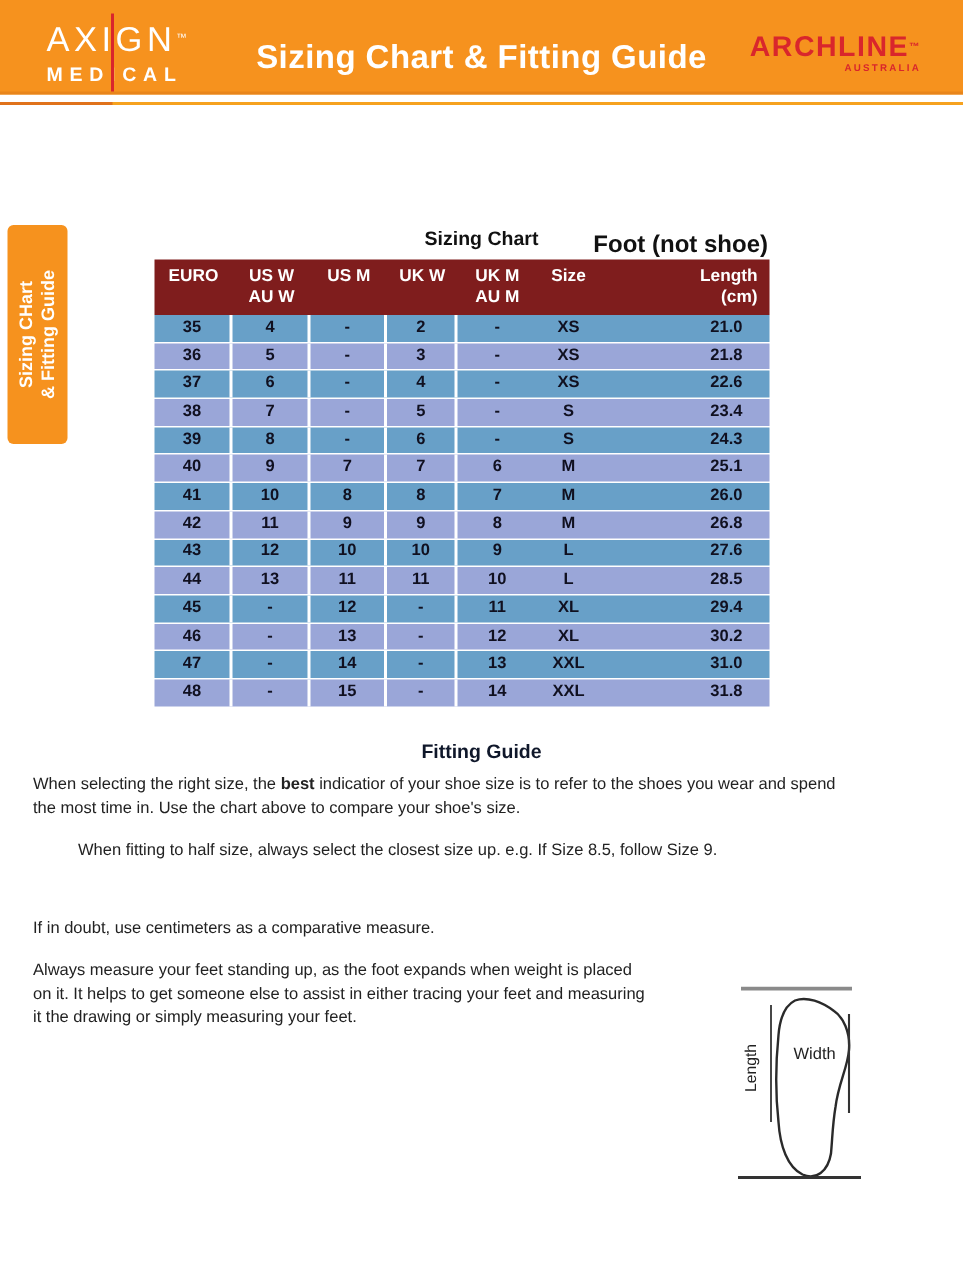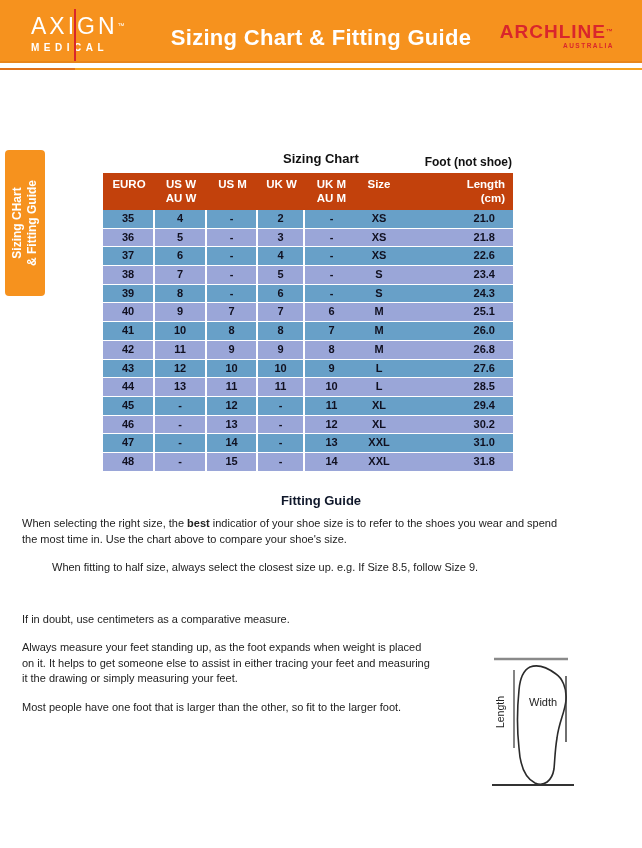--- a/index.html
+++ b/index.html
@@ -8,21 +8,21 @@
     position:relative; width:642px; height:848px; background:#ffffff;
     margin:0 auto; overflow:hidden; color:#1c1c1c;
   }
 
   
   .hdr { position:absolute; top:0; left:0; width:642px; height:63px;
          background:#F6921E; border-bottom:2px solid #E8851B; }
   .axign { position:absolute; left:31px; top:13px; color:#fff; }
   .axign-name { font-size:23px; font-weight:400; letter-spacing:3px; line-height:26px; }
   .axign-tm { font-size:7px; vertical-align:top; }
-  .axign-sub { font-size:10px; font-weight:bold; letter-spacing:4.5px; margin-top:3px; }
+  .axign-sub { font-size:13px; font-weight:bold; letter-spacing:4.5px; margin-top:3px; }
   .red-line { position:absolute; left:74px; top:9px; width:2px; height:52px; background:#D9262C; }
   .hdr-title { position:absolute; left:0; top:25px; width:642px; text-align:center;
                color:#fff; font-size:22px; font-weight:bold; letter-spacing:0.3px; }
   .archline { position:absolute; right:28px; top:21px; color:#D9262C; text-align:right; }
   .arch-name { font-size:19px; font-weight:bold; letter-spacing:1px; line-height:21px; }
   .arch-tm { font-size:7px; vertical-align:top; }
   .arch-sub { font-size:6.5px; font-weight:bold; letter-spacing:1.5px; margin-top:0; }
   .rule { position:absolute; top:68px; left:0; width:642px; height:2px; background:#F6A21F; }
   .rule-left { position:absolute; top:0; left:0; width:75px; height:2px; background:#E0721B; }
 
@@ -30,28 +30,28 @@
   .side-tab { position:absolute; left:5px; top:150px; width:40px; height:146px;
               background:#F6921E; border-radius:4px; }
   .side-tab-text { position:absolute; left:50%; top:50%; width:146px;
                    transform:translate(-50%,-50%) rotate(-90deg);
                    text-align:center; color:#fff; font-size:12px; font-weight:bold;
                    line-height:15px; white-space:pre-line; }
 
   
   .chart-title { position:absolute; top:151px; left:0; width:642px; text-align:center;
                  font-size:13px; font-weight:bold; color:#111; }
-  .foot-note { position:absolute; top:155px; right:130px; font-size:12px;
+  .foot-note { position:absolute; top:155px; right:130px; font-size:16px;
                font-weight:bold; color:#111; }
   .tbl { position:absolute; left:103px; top:173px; width:410px; }
-  .thead { display:flex; background:#c2410c; height:37px; }
+  .thead { display:flex; background:#7f1d1d; height:37px; }
   .hcell { color:#fff; font-size:11.5px; font-weight:bold; text-align:center;
            padding-top:4px; line-height:14px; }
   .trow { display:flex; height:17.7px; margin-bottom:1px; }
-  .trow.odd  { background:#68A0C8; }
+  .trow.odd  { background:#68A0C8;align-items:flex-end; }
   .trow.even { background:#9AA6D8; }
   .tcell { font-size:11px; font-weight:bold; color:#101020; text-align:center;
            line-height:17.7px; }
   .c0{width:52px} .c1{width:52px} .c2{width:51px} .c3{width:47px}
   .c4{width:53px} .c5{width:42px}
   .c6{width:113px; text-align:right; padding-right:18px;}
   .hcell.c6{ padding-right:8px; }
   .trow .c0, .trow .c1, .trow .c2, .trow .c3 { border-right:2px solid #fff; }
 
   
@@ -255,21 +255,20 @@
 
   <div class="h2" style="top:493px;">Fitting Guide</div>
   <div class="para" style="left:22px; top:516px; width:608px;"><span>When selecting the right size, the </span><b>best</b><span> indicatior of your shoe size is to refer to the shoes you wear and spend
 the most time in. Use the chart above to compare your shoe's size.</span></div>
   <div class="para" style="left:22px; top:560px; width:608px;margin-left:30px;">When fitting to half size, always select the closest size up. e.g. If Size 8.5, follow Size 9.</div>
 
   <div class="para" style="left:22px; top:612px; width:500px;">If in doubt, use centimeters as a comparative measure.</div>
   <div class="para" style="left:22px; top:640px; width:470px;">Always measure your feet standing up, as the foot expands when weight is placed
 on it. It helps to get someone else to assist in either tracing your feet and measuring
 it the drawing or simply measuring your feet.</div>
-  <div class="para" style="left:22px; top:700px; width:470px;">Most people have one foot that is larger than the other, so fit to the larger foot.</div>
 
   <svg class="foot-svg" width="140" height="150" viewBox="0 0 140 150">
     <line x1="6" y1="11" x2="80" y2="11" stroke="#8a8a8a" stroke-width="2.5"></line>
     <path d="M42,19
              C36,22 32,30 31,42
              C29,62 29,82 31,100
              C32,116 37,130 47,135
              C56,139 64,133 66,121
              C67,110 67,102 69,90
              C71,74 77,64 78,52

